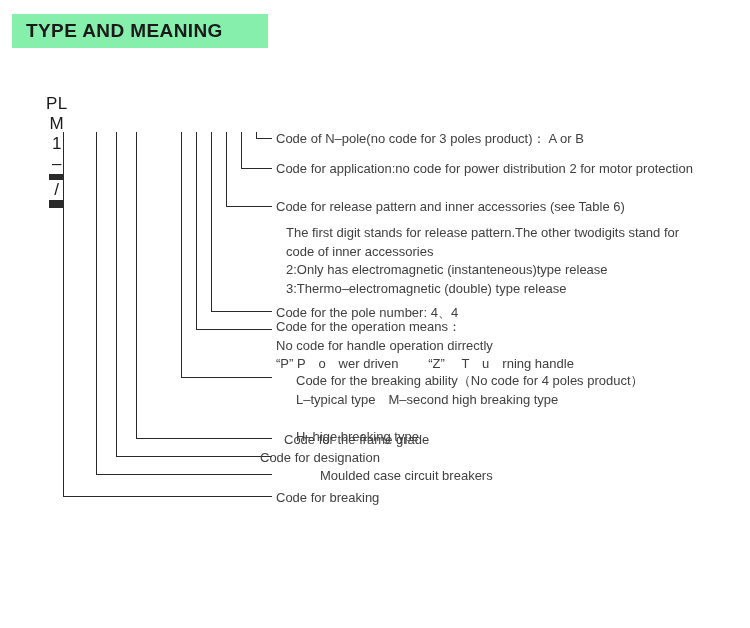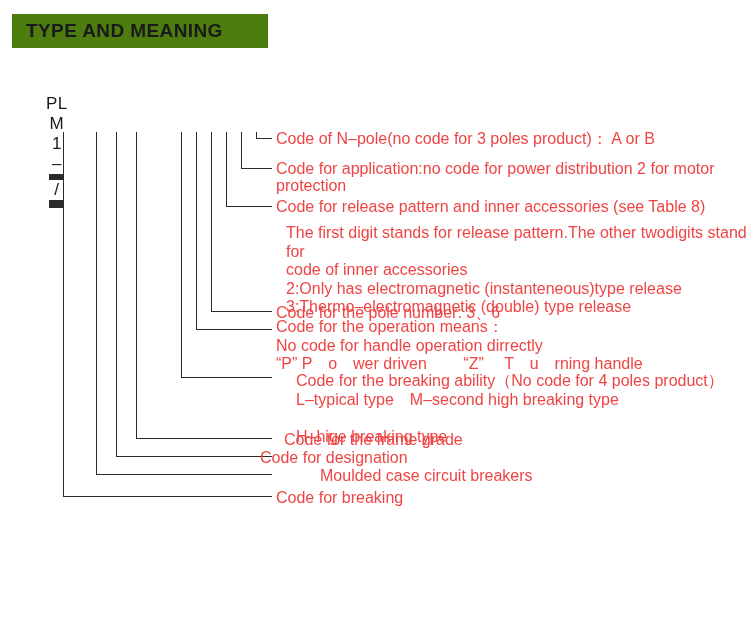--- a/index.html
+++ b/index.html
@@ -16,21 +16,21 @@
     position: relative;
   }
 
   
   #title-banner {
     position: absolute;
     left: 12px;
     top: 14px;
     width: 256px;
     height: 34px;
-    background: #4d7c0f;
+    background: #86efac;
     display: flex;
     align-items: center;
   }
   #title-text {
     font-size: 19px;
     font-weight: bold;
     letter-spacing: 0.4px;
     padding-left: 14px;
     color: #1a1a1a;
   }
@@ -74,23 +74,23 @@
   }
   .hline {
     position: absolute;
     height: 1px;
     background: #2a2a2a;
   }
 
   
   .label {
     position: absolute;
-    font-size: 16px;
+    font-size: 13px;
     line-height: 17px;
-    color: #ef4444;
+    color: #404040;
     white-space: pre-line;
   }
   .label.multi {
     line-height: 18.5px;
   }
 </style>
 </head>
 <body>
 
 <div id="title-banner">
@@ -141,28 +141,28 @@
 <div class="vline" style="left:96px; top:132px; height:343px;"></div>
 <div class="hline" style="left:96px; top:474px; width:176px;"></div>
 
 <div class="vline" style="left:63px; top:132px; height:365px;"></div>
 <div class="hline" style="left:63px; top:496px; width:209px;"></div>
 
 <div class="label" style="left:276px; top:130px;">Code of N–pole(no code for 3 poles product)： A or B</div>
 
 <div class="label" style="left:276px; top:160px;">Code for application:no code for power distribution 2 for motor protection</div>
 
-<div class="label" style="left:276px; top:198px;">Code for release pattern and inner accessories (see Table 8)</div>
+<div class="label" style="left:276px; top:198px;">Code for release pattern and inner accessories (see Table 6)</div>
 
 <div class="label multi" style="left:276px; top:224px;margin-left:10px;">The first digit stands for release pattern.The other twodigits stand for
 code of inner accessories
 2:Only has electromagnetic (instanteneous)type release
 3:Thermo–electromagnetic (double) type release</div>
 
-<div class="label" style="left:276px; top:304px;">Code for the pole number: 3、6</div>
+<div class="label" style="left:276px; top:304px;">Code for the pole number: 4、4</div>
 
 <div class="label multi" style="left:276px; top:318px;">Code for the operation means：
 No code for handle operation dirrectly
 “P” P　o　wer driven 　　“Z” 　T　u　rning handle</div>
 
 <div class="label multi" style="left:276px; top:372px;margin-left:20px;">Code for the breaking ability（No code for 4 poles product）
 L–typical type　M–second high breaking type
 
 H–hige breaking type</div>
 

